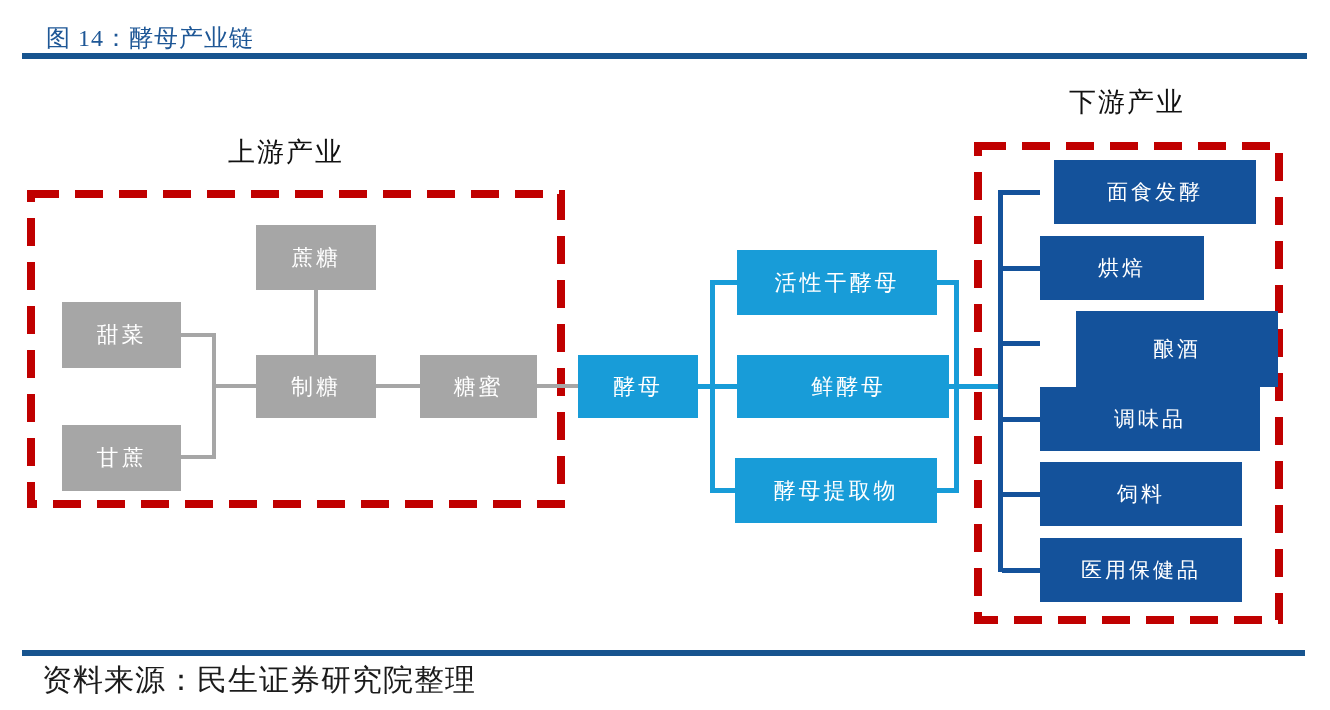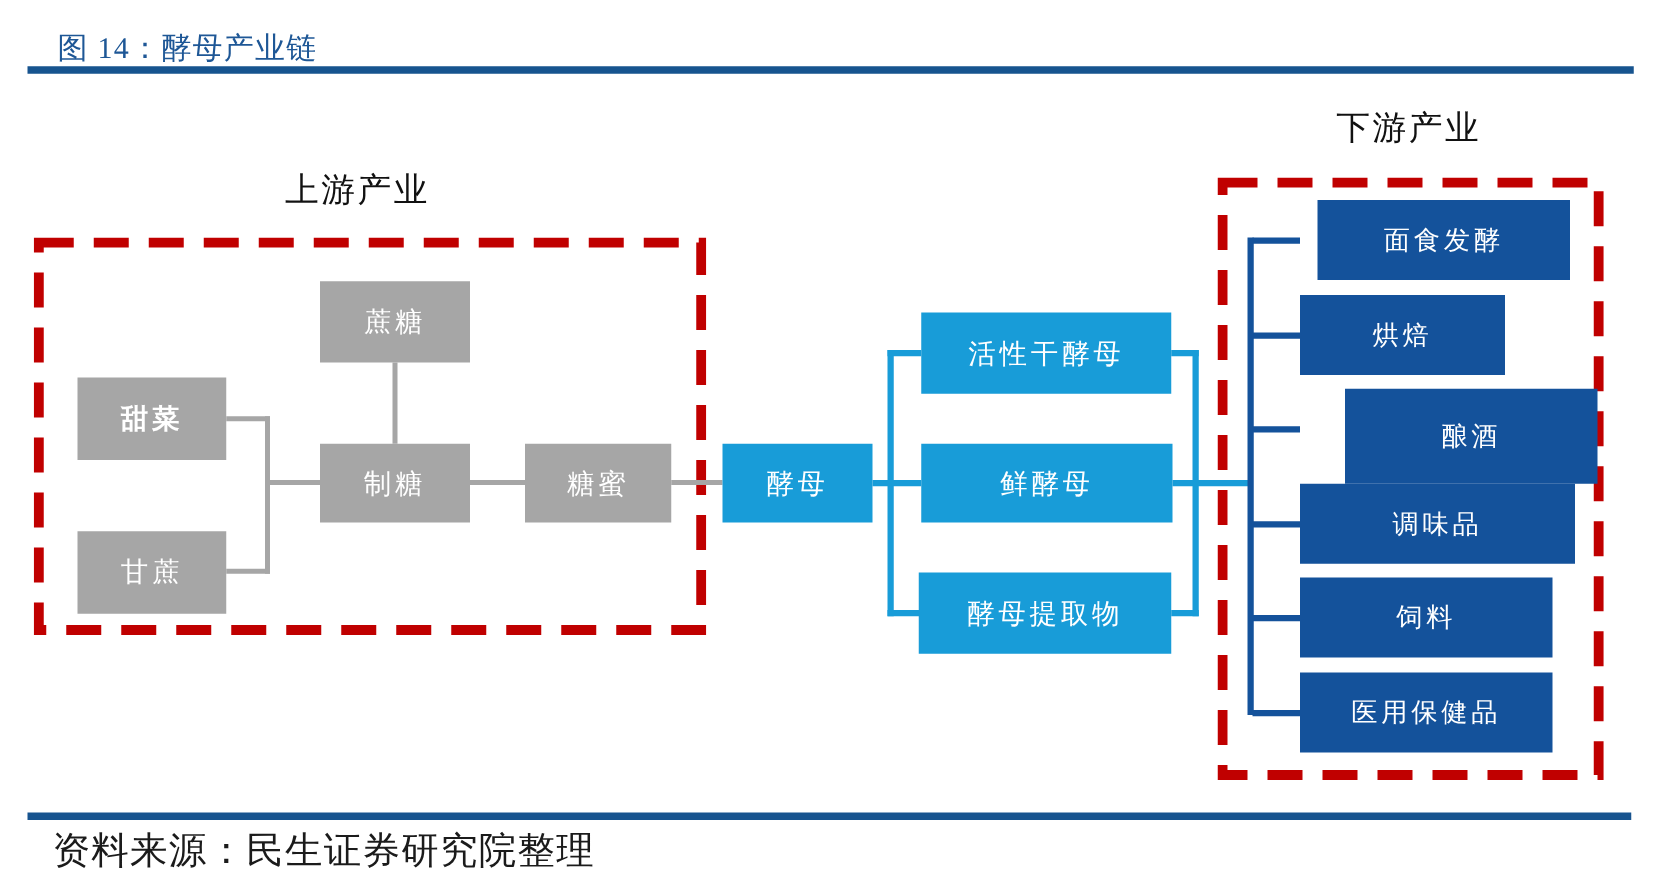--- a/index.html
+++ b/index.html
@@ -51,38 +51,38 @@
 
   <div class="abs gline" style="left:314px;top:290px;width:4px;height:65px;"></div>
   <div class="abs gline" style="left:181px;top:333px;width:35px;height:4px;"></div>
   <div class="abs gline" style="left:181px;top:455px;width:35px;height:4px;"></div>
   <div class="abs gline" style="left:212px;top:333px;width:4px;height:126px;"></div>
   <div class="abs gline" style="left:212px;top:384px;width:44px;height:4px;"></div>
   <div class="abs gline" style="left:376px;top:384px;width:44px;height:4px;"></div>
   <div class="abs gline" style="left:537px;top:384px;width:41px;height:4px;"></div>
 
   <div class="abs node gray" style="left:256px;top:225px;width:120px;height:65px;">蔗糖</div>
-  <div class="abs node gray" style="left:62px;top:302px;width:119px;height:66px;font-weight:bold;">甜菜</div>
+  <div class="abs node gray" style="left:62px;top:302px;width:119px;height:66px;">甜菜</div>
   <div class="abs node gray" style="left:256px;top:355px;width:120px;height:63px;">制糖</div>
   <div class="abs node gray" style="left:420px;top:355px;width:117px;height:63px;">糖蜜</div>
   <div class="abs node gray" style="left:62px;top:425px;width:119px;height:66px;">甘蔗</div>
 
   <div class="abs bline" style="left:698px;top:384px;width:39px;height:5px;"></div>
   <div class="abs bline" style="left:710px;top:280px;width:5px;height:213px;"></div>
   <div class="abs bline" style="left:710px;top:280px;width:27px;height:5px;"></div>
   <div class="abs bline" style="left:710px;top:488px;width:27px;height:5px;"></div>
 
   <div class="abs bline" style="left:937px;top:280px;width:22px;height:5px;"></div>
   <div class="abs bline" style="left:937px;top:488px;width:22px;height:5px;"></div>
   <div class="abs bline" style="left:954px;top:280px;width:5px;height:213px;"></div>
   <div class="abs bline" style="left:938px;top:384px;width:64px;height:5px;"></div>
 
   <div class="abs node lblue" style="left:578px;top:355px;width:120px;height:63px;">酵母</div>
   <div class="abs node lblue" style="left:737px;top:250px;width:200px;height:65px;">活性干酵母</div>
-  <div class="abs node lblue" style="left:737px;top:355px;width:201px;height:63px;">鲜酵母</div>
+  <div class="abs node lblue" style="left:737px;top:355px;width:201px;height:63px;padding-left:11px;">鲜酵母</div>
   <div class="abs node lblue" style="left:735px;top:458px;width:202px;height:65px;">酵母提取物</div>
 
   <div class="abs nline" style="left:998px;top:190px;width:5px;height:382px;"></div>
   <div class="abs nline" style="left:1002px;top:190px;width:38px;height:5px;"></div>
   <div class="abs nline" style="left:1002px;top:266px;width:38px;height:5px;"></div>
   <div class="abs nline" style="left:1002px;top:341px;width:38px;height:5px;"></div>
   <div class="abs nline" style="left:1002px;top:417px;width:38px;height:5px;"></div>
   <div class="abs nline" style="left:1002px;top:492px;width:38px;height:5px;"></div>
   <div class="abs nline" style="left:1002px;top:568px;width:38px;height:5px;"></div>
 

